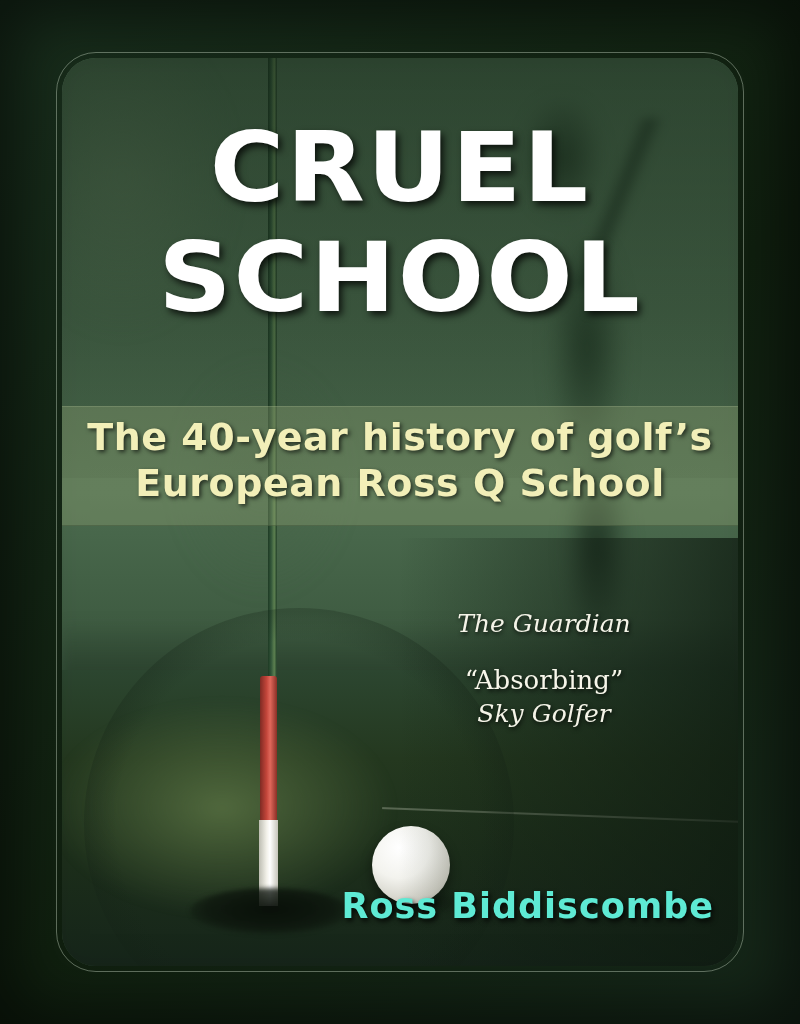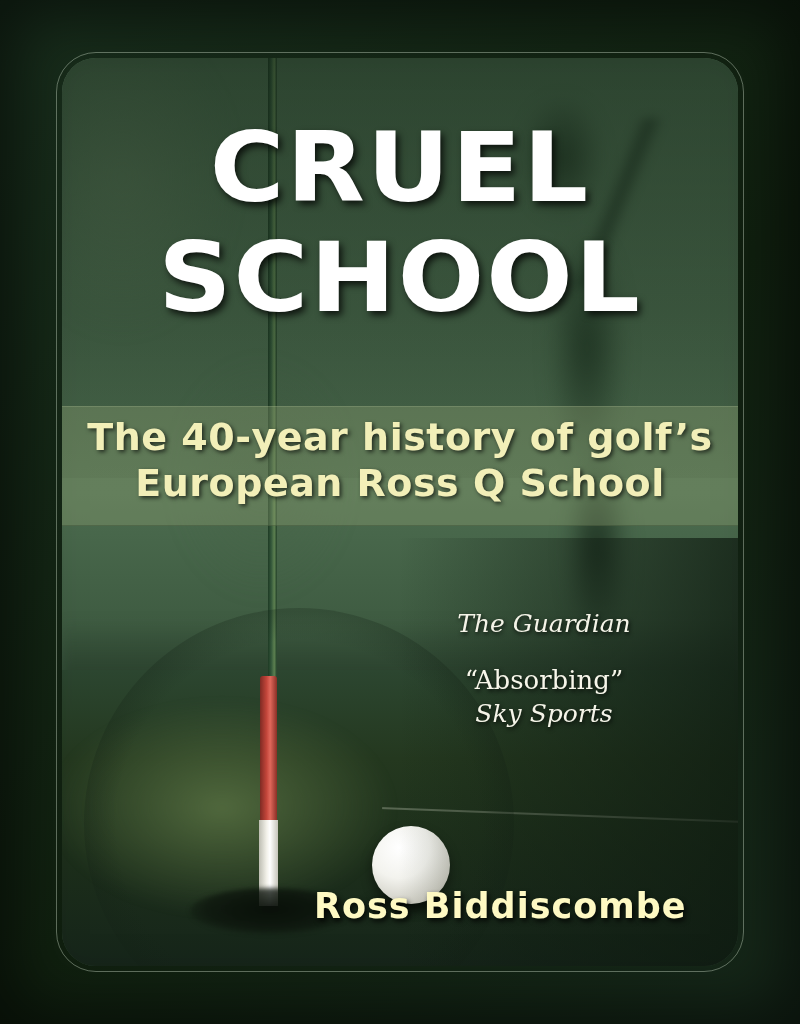--- a/index.html
+++ b/index.html
@@ -307,26 +307,26 @@
     color: #f5f4e8;
     text-shadow: 1px 2px 4px rgba(0,0,0,0.8);
     margin-top: 3px;
   }
 
   #author {
     position: absolute;
     right: 24px;
     top: 828px;
     width: 400px;
-    text-align: left;
+    text-align: right;
     font-family: "DejaVu Sans", sans-serif;
     font-weight: 700;
     font-size: 35px;
     letter-spacing: 1px;
-    color: #fef9c3;
+    color: #5eead4;
     text-shadow: 2px 3px 5px rgba(0,0,0,0.8);
   }
 </style>
 </head>
 <body>
 
 <div id="book-cover">
 
   <div id="cover-panel">
 
@@ -364,21 +364,21 @@
         <span class="sub-l1">The 40-year history of golf’s</span>
         <span class="sub-l2">European Ross Q School</span>
       </div>
 
       <div id="blurbs">
         <div class="blurb">
           <div class="blurb-source">The Guardian</div>
         </div>
         <div class="blurb">
           <div class="blurb-quote">“Absorbing”</div>
-          <div class="blurb-source">Sky Sports</div>
+          <div class="blurb-source">Sky Golfer</div>
         </div>
       </div>
 
       <div id="author">Ross Biddiscombe</div>
 
     </div>
   </div>
 
   <div id="panel-keyline"></div>
 </div>

